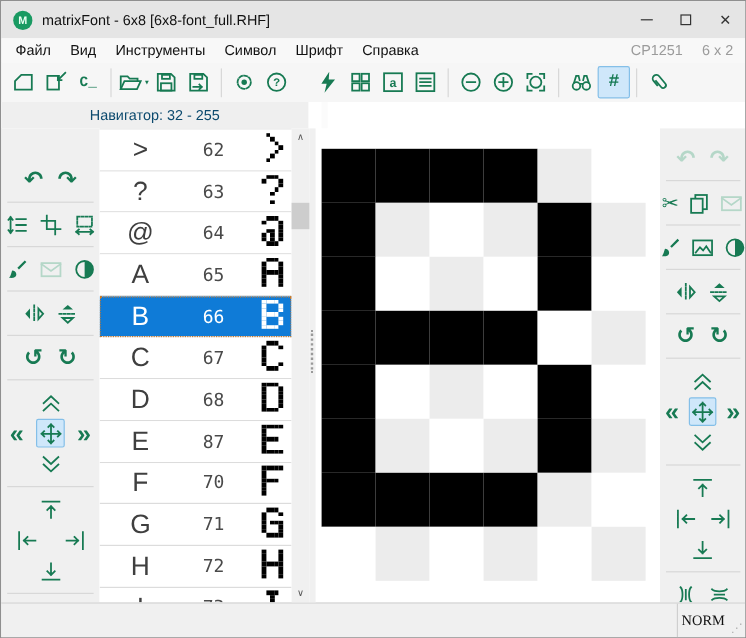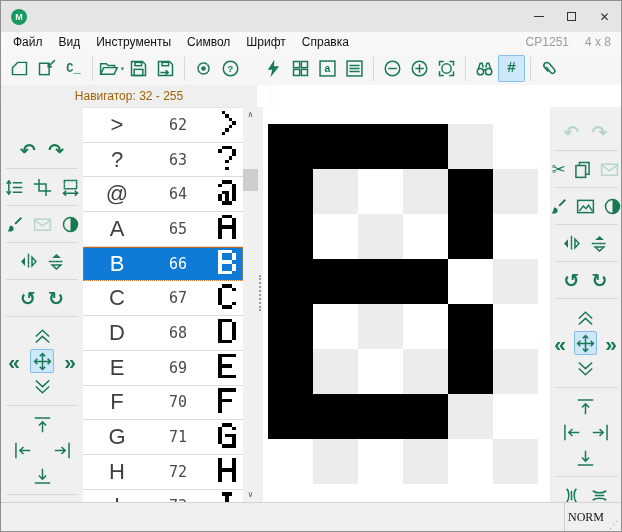--- a/index.html
+++ b/index.html
@@ -35,21 +35,21 @@
   .tb-sep{width:1px;height:24px;background:#d8d8d8;margin:0 5px;}
   .tb-space{width:16px;}
   .caret{font-size:8px;color:#177a53;margin-left:1px;}
   
   .icon{display:inline-flex;align-items:center;justify-content:center;line-height:1;}
   .icon svg{width:21px;height:21px;fill:none;stroke:#177a53;stroke-width:1.7;stroke-linecap:square;}
   .icon.ticon{color:#177a53;font-weight:bold;font-size:18px;}
   .icon.disabled{color:#b5d7c8;}
   .icon.disabled svg{stroke:#b5d7c8;}
   
-  .headers{height:22px;display:flex;background:#fff;flex:0 0 auto;font-size:12px;color:#a16207;gap:11px;}
+  .headers{height:22px;display:flex;background:#fff;flex:0 0 auto;font-size:12px;color:#0c4a6e;gap:11px;}
   .hdr{background:#efefef;display:flex;align-items:center;justify-content:center;}
   .hdr-left{width:256px;}
   .hdr-gap{width:5px;background:#fbfbfb;}
   .hdr-right{flex:1;}
   
   .main{height:395px;display:flex;flex:0 0 auto;}
   .side{width:82px;background:#f0f0f0;display:flex;flex-direction:column;align-items:center;
     padding-top:30px;overflow:hidden;flex:0 0 auto;}
   .side.right{width:71px;padding-top:12px;}
   .tool-row{display:flex;justify-content:center;align-items:center;gap:4px;width:100%;margin:1px 0;}
@@ -98,38 +98,39 @@
   .st-grip{width:14px;display:flex;align-items:flex-end;justify-content:flex-end;
     color:#b0b0b0;font-size:10px;line-height:1;padding:0 2px 1px 0;border-left:none;}
 </style>
 </head>
 <body>
 
 <div class="window">
 
   <div class="titlebar">
     <div class="app-icon">M</div>
+    <div class="title-text">matrixFont - 6x8 [6x8-font_full.RHF]</div>
     <div class="win-controls">
       <div class="win-btn">
           <span class="glyph-min"></span>
         </div>
       <div class="win-btn">
           <span class="glyph-max"></span>
         </div>
       <div class="win-btn">
           <span class="glyph-close">✕</span>
         </div>
     </div>
   </div>
 
   <div class="menubar">
     <span id="menu-items"><span class="menu-item">Файл</span><span class="menu-item">Вид</span><span class="menu-item">Инструменты</span><span class="menu-item">Символ</span><span class="menu-item">Шрифт</span><span class="menu-item">Справка</span></span>
     <span class="menu-right">
       <span>CP1251</span>
-      <span>4 x 8</span>
+      <span>6 x 2</span>
     </span>
   </div>
 
   <div class="toolbar" id="toolbar">
       <div class="tb-btn">
         <span class="icon">
           <svg viewBox="0 0 24 24">
             <polygon points="4,19 4,11 10,5 20,5 20,19"></polygon>
           </svg>
         </span>
@@ -818,21 +819,21 @@
             <i></i>
             <i></i>
             <i></i>
             <i></i>
             <i></i>
             <i></i>
           </span>
         </div>
         <div class="nav-row">
           <span class="nav-glyph">E</span>
-          <span class="nav-code">69</span>
+          <span class="nav-code">87</span>
           <span class="nav-prev" style="grid-template-columns: repeat(6, 3.5px); grid-template-rows: repeat(8, 3.5px);">
             <i style="background: rgb(0, 0, 0);"></i>
             <i style="background: rgb(0, 0, 0);"></i>
             <i style="background: rgb(0, 0, 0);"></i>
             <i style="background: rgb(0, 0, 0);"></i>
             <i style="background: rgb(0, 0, 0);"></i>
             <i></i>
             <i style="background: rgb(0, 0, 0);"></i>
             <i></i>
             <i></i>

